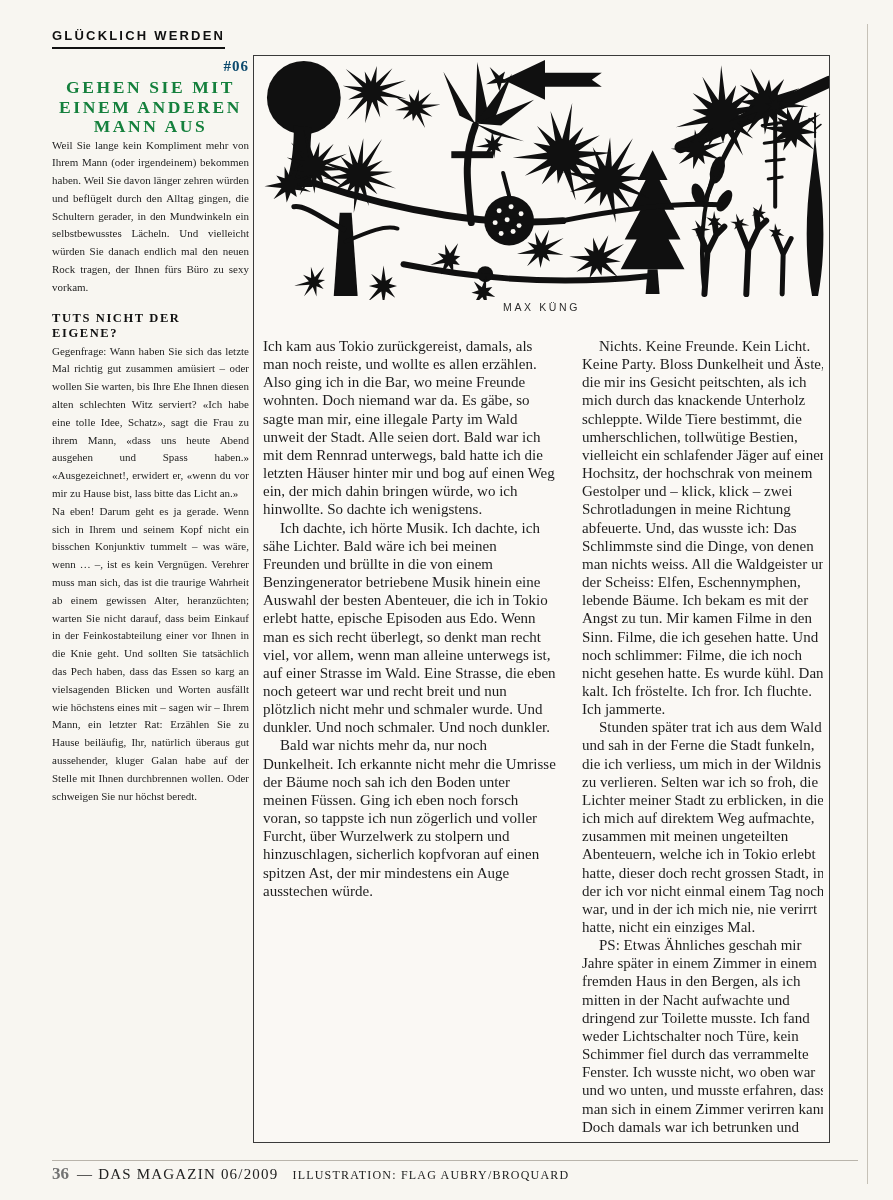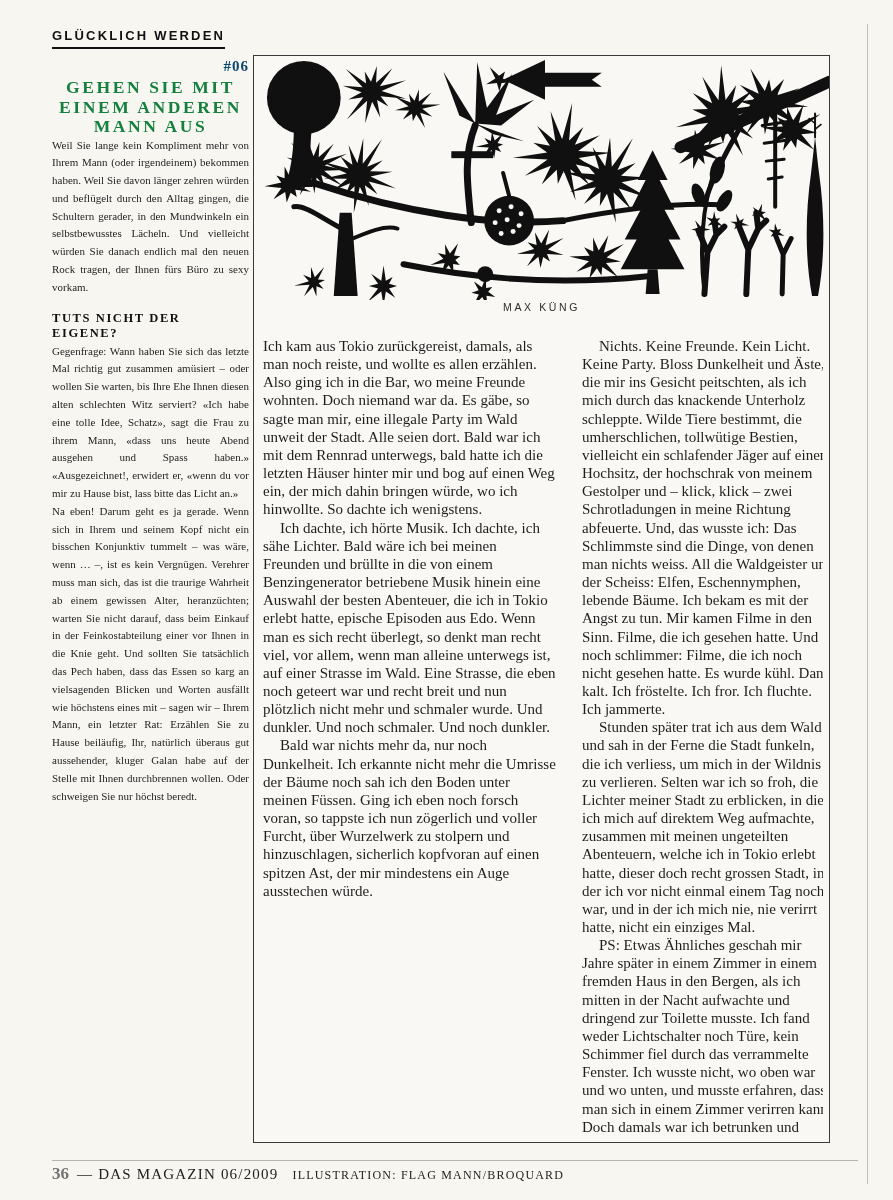--- a/index.html
+++ b/index.html
@@ -206,15 +206,15 @@
       <p class="indent">Stunden später trat ich aus dem Wald und sah in der Ferne die Stadt funkeln, die ich verliess, um mich in der Wildnis zu verlieren. Selten war ich so froh, die Lichter meiner Stadt zu erblicken, in die ich mich auf direktem Weg aufmachte, zusammen mit meinen ungeteilten Abenteuern, welche ich in Tokio erlebt hatte, dieser doch recht grossen Stadt, in der ich vor nicht einmal einem Tag noch war, und in der ich mich nie, nie verirrt hatte, nicht ein einziges Mal.</p>
       <p class="indent">PS: Etwas Ähnliches geschah mir Jahre später in einem Zimmer in einem fremden Haus in den Bergen, als ich mitten in der Nacht aufwachte und dringend zur Toilette musste. Ich fand weder Lichtschalter noch Türe, kein Schimmer fiel durch das verrammelte Fenster. Ich wusste nicht, wo oben war und wo unten, und musste erfahren, dass man sich in einem Zimmer verirren kann. Doch damals war ich betrunken und selber schuld. Ich weiss bis heute nicht, was dann grösser war: die Erleichterung oder die Scham. Ich denke: die Erleichterung.</p>
     </div>
   </div>
 </div>
 
 <div class="footer-rule"></div>
 <div class="footer">
   <span class="page-number">36</span>
   <span class="footer-text">— DAS MAGAZIN 06/2009</span>
-  <span class="footer-credit">ILLUSTRATION: FLAG MANN/BROQUARD</span>
+  <span class="footer-credit">ILLUSTRATION: FLAG AUBRY/BROQUARD</span>
 </div>
 <div class="page-edge"></div>
 
 </body></html>

